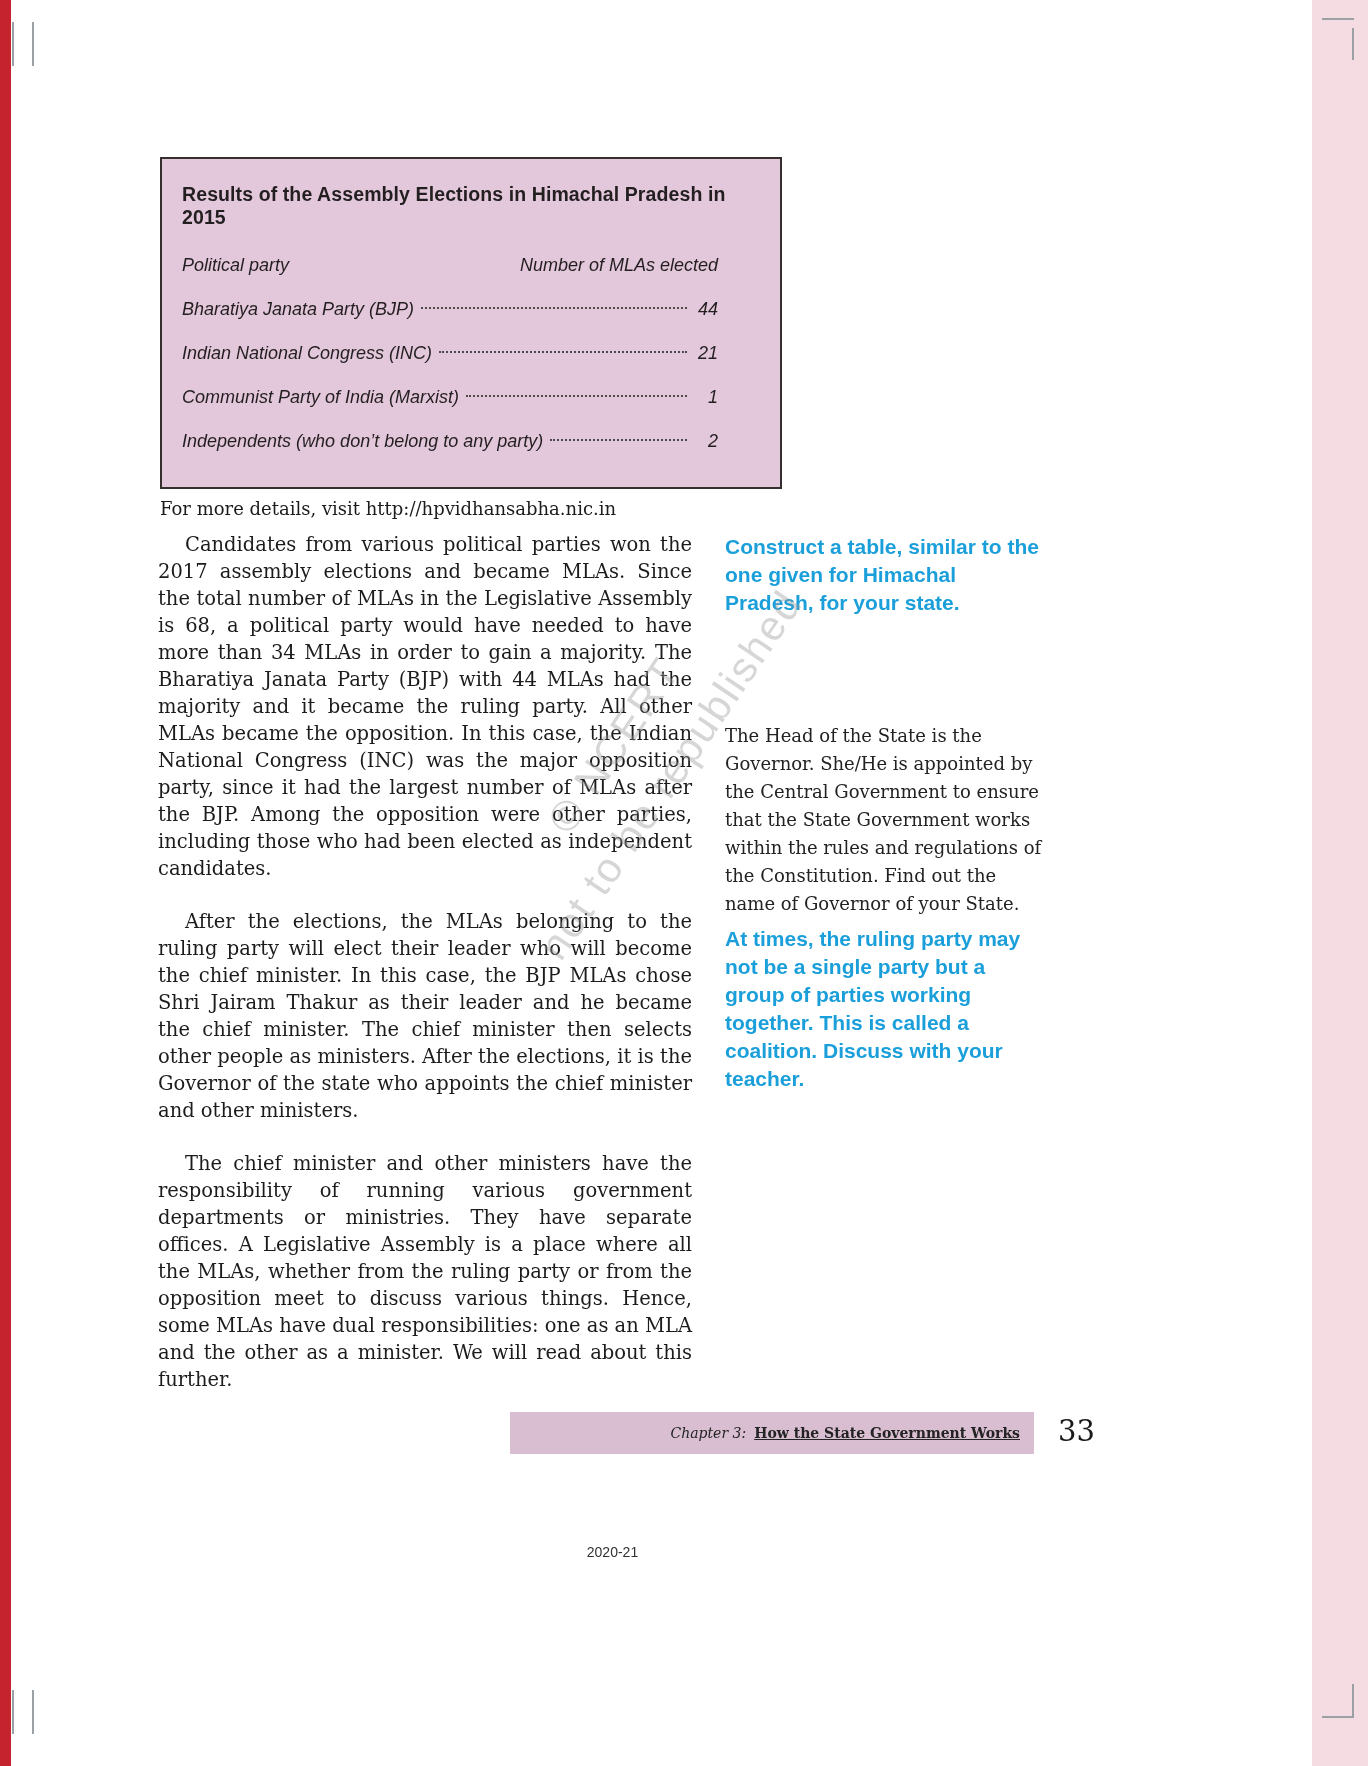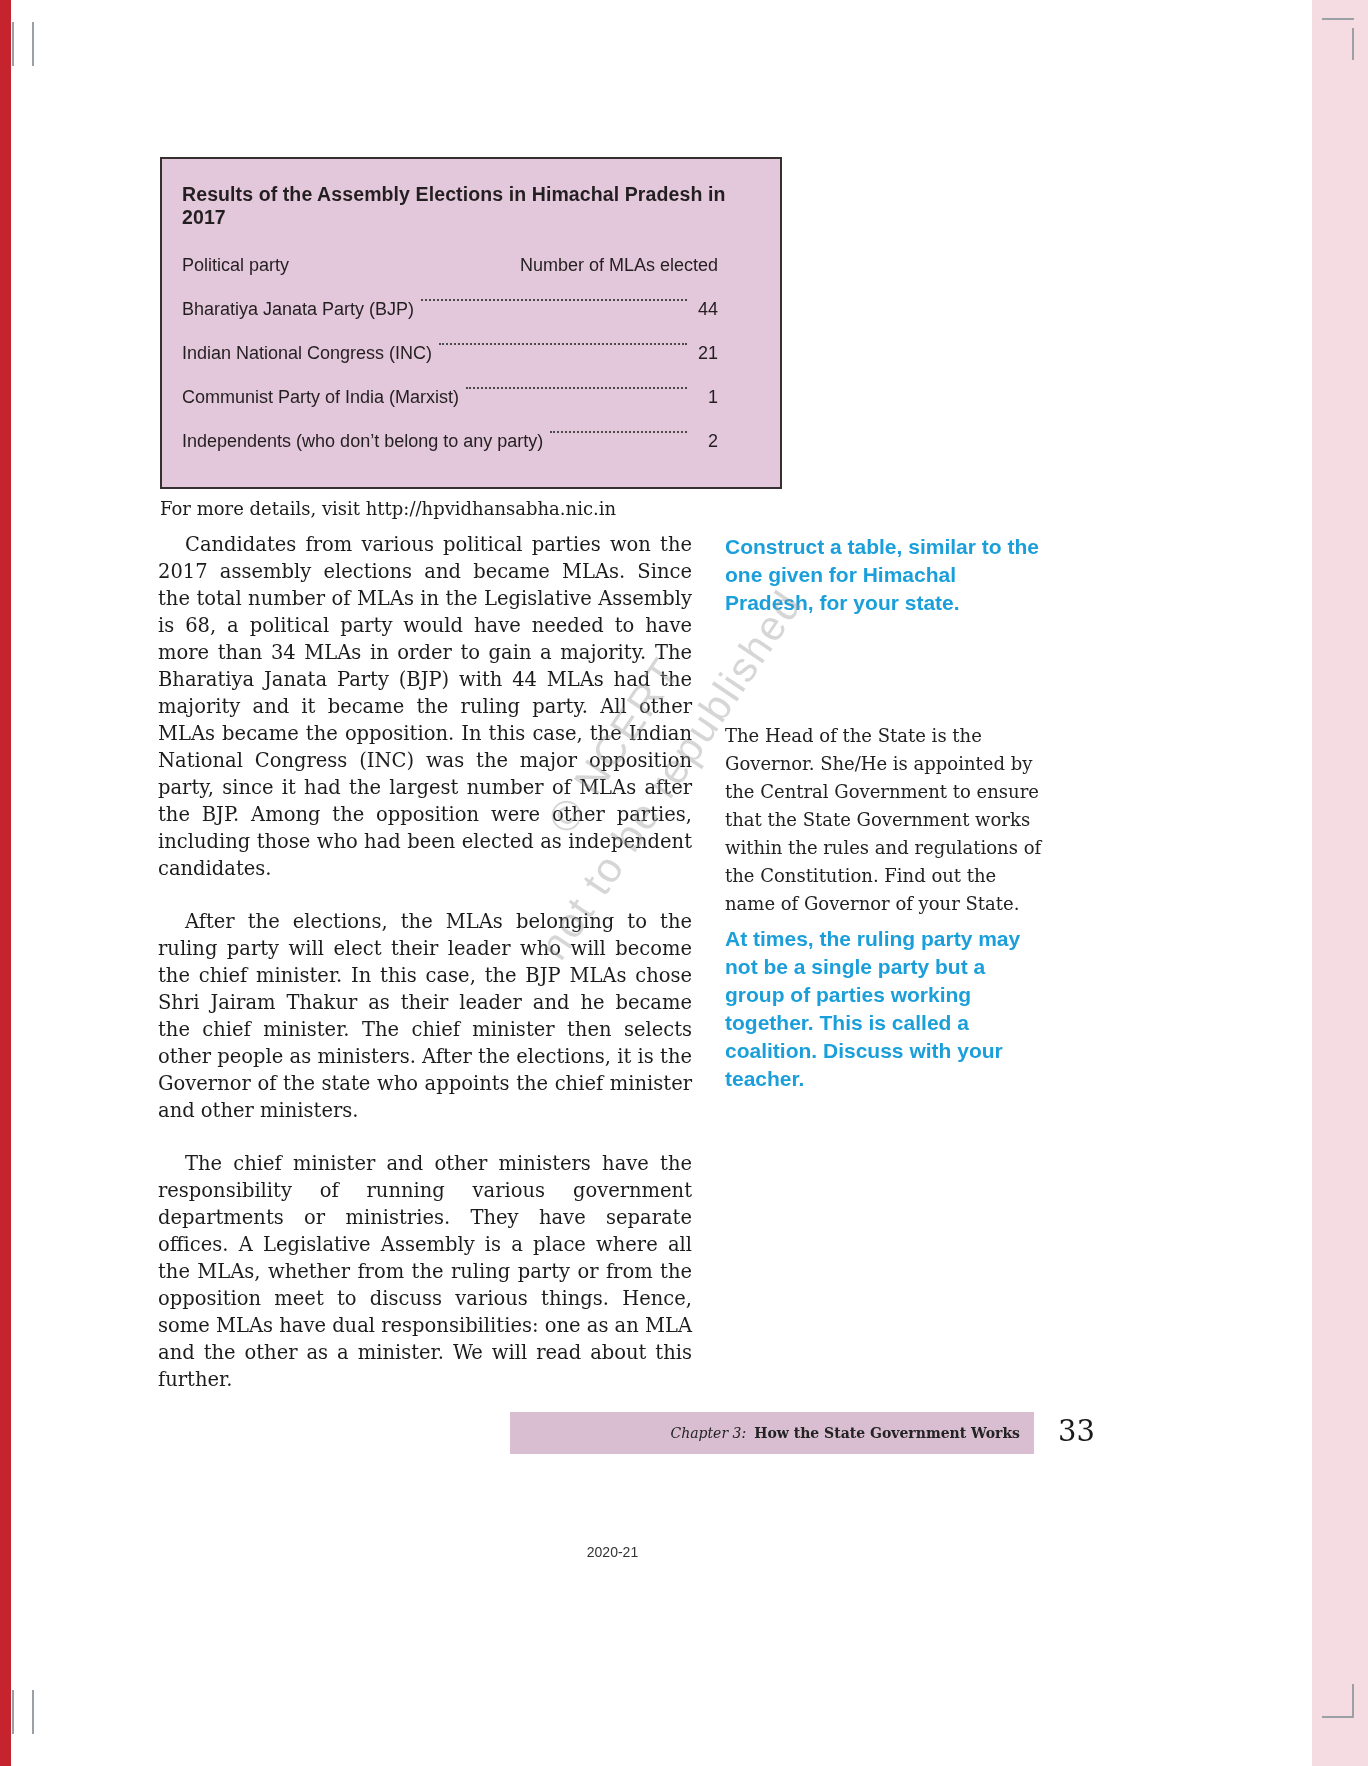--- a/index.html
+++ b/index.html
@@ -33,22 +33,22 @@
     width: 622px; height: 332px;
     background: #e3c7db;
     border: 2px solid #35302e;
     box-sizing: border-box;
     padding: 24px 20px 18px 20px;
     font-family: "Liberation Sans", sans-serif;
     color: #231f20;
   }
   .table-title { font-size: 19.5px; font-weight: bold; margin-bottom: 26px; letter-spacing: 0.1px; }
   .t-head, .t-row, .t-total {
-    display: flex; align-items: flex-start;
-    font-size: 18px; margin-bottom: 23px; padding-right: 42px;
+    display: flex; align-items: center;
+    font-size: 18px; margin-bottom: 23px; padding-right: 42px; font-style: italic;
   }
   .t-head { justify-content: space-between; }
   .leader { flex: 1; border-bottom: 2px dotted #4a4a4a; margin: 0 5px 4px 7px; }
   .t-num { min-width: 26px; text-align: right; }
   .t-total { font-weight: bold; margin-bottom: 0; }
   .t-total .leader { border-bottom: 3px dotted #35302e; }
 
   
   .table-caption { position: absolute; left: 160px; top: 498px; font-size: 18px; color: #1c1c1c; }
   .table-caption .it { }
@@ -86,21 +86,21 @@
 
   
   .footer-bar {
     position: absolute; left: 510px; top: 1412px; width: 524px; height: 42px;
     background: #d9bed1;
     display: flex; align-items: center; justify-content: flex-end;
     padding-right: 14px; box-sizing: border-box;
     font-size: 14px; color: #232323;
   }
   .footer-bar .ch-label { font-style: italic; margin-right: 8px; }
-  .footer-bar .ch-title { font-weight: bold; }
+  .footer-bar .ch-title { font-weight: bold; text-decoration: underline; }
   .page-number { position: absolute; left: 1058px; top: 1414px; font-size: 29px; color: #1a1a1a; }
   .year-mark {
     position: absolute; left: 0; top: 1544px; width: 1225px; text-align: center;
     font-family: "Liberation Sans", sans-serif; font-size: 14px; color: #333333;
   }
 </style>
 </head>
 <body>
 
 <div class="page">
@@ -111,21 +111,21 @@
   <div class="crop tl1"></div>
   <div class="crop tl2"></div>
   <div class="crop bl1"></div>
   <div class="crop bl2"></div>
   <div class="crop tr1"></div>
   <div class="crop tr2"></div>
   <div class="crop br1"></div>
   <div class="crop br2"></div>
 
   <div class="results-table">
-    <div class="table-title">Results of the Assembly Elections in Himachal Pradesh in 2017</div>
+    <div class="table-title">Results of the Assembly Elections in Himachal Pradesh in 2015</div>
 
     <div class="t-head">
       <span>Political party</span>
       <span>Number of MLAs elected</span>
     </div>
 
     <div class="t-row">
       <span>Bharatiya Janata Party (BJP)</span>
       <span class="leader"></span>
       <span class="t-num">44</span>

